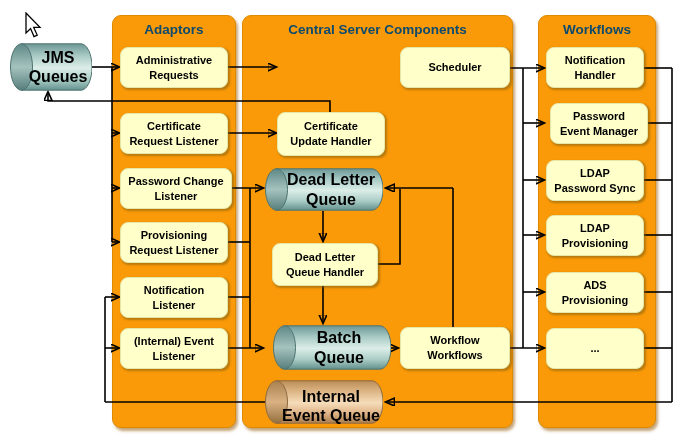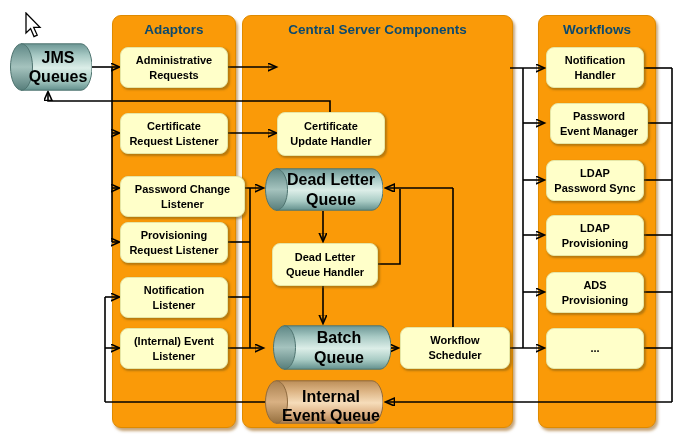--- a/index.html
+++ b/index.html
@@ -120,40 +120,43 @@
     <div class="panel-title">Adaptors</div>
   </div>
   <div class="ybox" style="left:120px;top:47px;width:108px;height:41px;">
     <span class="lbl">Administrative
 Requests</span>
     </div>
   <div class="ybox" style="left:120px;top:113px;width:108px;height:41px;">
     <span class="lbl">Certificate
 Request Listener</span>
     </div>
-  <div class="ybox" style="left:120px;top:168px;width:125px;height:41px;margin-top:8px;">
+  <div class="ybox" style="left:120px;top:168px;width:112px;height:41px;">
     <span class="lbl">Password Change
 Listener</span>
     </div>
   <div class="ybox" style="left:120px;top:222px;width:108px;height:41px;">
     <span class="lbl">Provisioning
 Request Listener</span>
     </div>
   <div class="ybox" style="left:120px;top:277px;width:108px;height:41px;">
     <span class="lbl">Notification
 Listener</span>
     </div>
   <div class="ybox" style="left:120px;top:328px;width:108px;height:41px;">
     <span class="lbl">(Internal) Event
 Listener</span>
     </div>
 
   <div class="panel" style="left:242px;width:271px;">
     <div class="panel-title">Central Server Components</div>
   </div>
+  <div class="ybox" style="left:400px;top:47px;width:110px;height:41px;">
+    <span class="lbl">Scheduler</span>
+    </div>
   <div class="ybox" style="left:277px;top:112px;width:108px;height:44px;">
     <span class="lbl">Certificate
 Update Handler</span>
     </div>
 
   <div class="cyl" style="left:265px;top:168px;width:118px;height:43px;">
     <svg width="118" height="43">
       <path d="M11,0.8 H107 A11,20.7 0 0 1 107,42.2 H11 Z" fill="url(#gradTeal)" stroke="#4F7470" stroke-width="1"></path>
       <ellipse cx="11.5" cy="21.5" rx="11" ry="20.7" fill="url(#gradTealCap)" stroke="#4F7470" stroke-width="1"></ellipse>
     </svg>
@@ -170,21 +173,21 @@
     <svg width="118" height="45">
       <path d="M11,0.8 H107 A11,21.7 0 0 1 107,44.2 H11 Z" fill="url(#gradTeal)" stroke="#4F7470" stroke-width="1"></path>
       <ellipse cx="11.5" cy="22.5" rx="11" ry="21.7" fill="url(#gradTealCap)" stroke="#4F7470" stroke-width="1"></ellipse>
     </svg>
     <div class="lbl">Batch
 Queue</div>
   </div>
 
   <div class="ybox" style="left:400px;top:327px;width:110px;height:42px;">
     <span class="lbl">Workflow
-Scheduler</span>
+Workflows</span>
     </div>
 
   <div class="cyl" style="left:265px;top:380px;width:118px;height:52px;">
     <svg width="118" height="44">
       <path d="M11,0.8 H107 A11,21.2 0 0 1 107,43.2 H11 Z" fill="url(#gradTan)" stroke="#8F6A3E" stroke-width="1"></path>
       <ellipse cx="11.5" cy="22" rx="11" ry="21.2" fill="url(#gradTanCap)" stroke="#8F6A3E" stroke-width="1"></ellipse>
     </svg>
     <div class="lbl">Internal
 Event Queue</div>
   </div>

